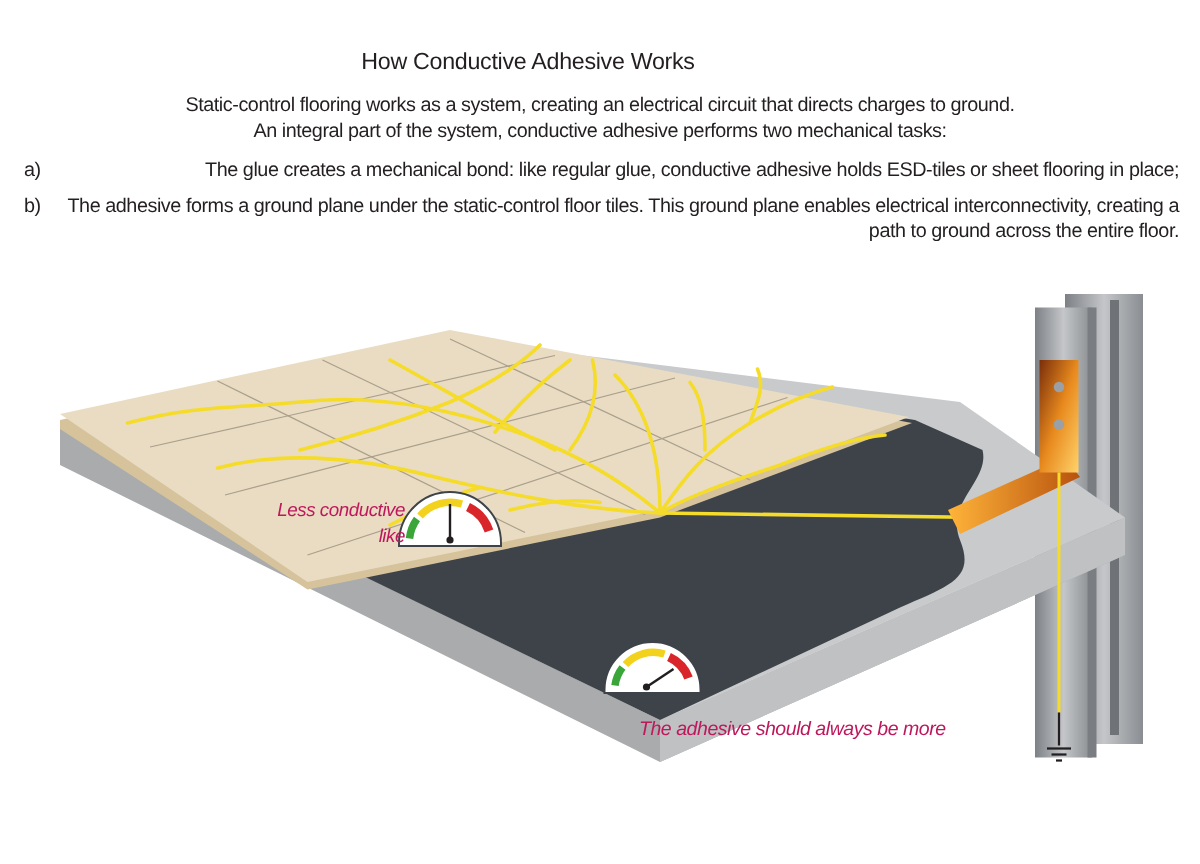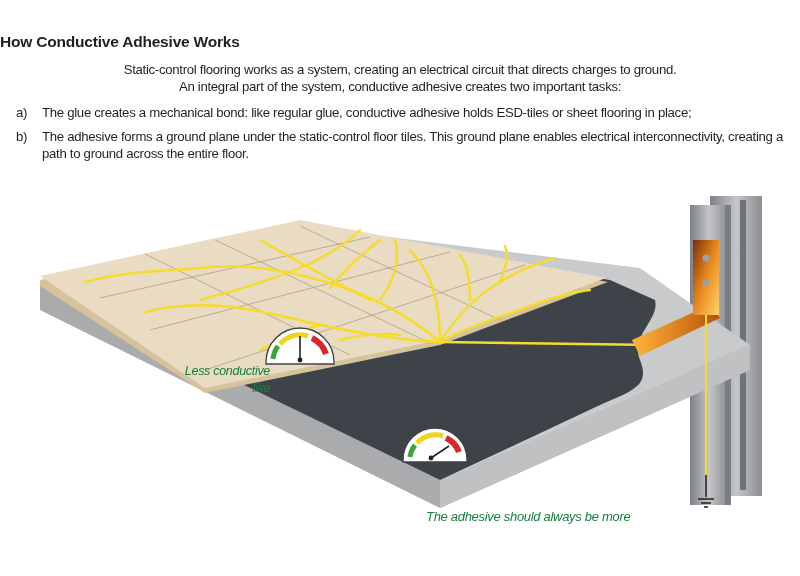--- a/index.html
+++ b/index.html
@@ -1,35 +1,35 @@
 <!DOCTYPE html>
 <html><head>
 <meta charset="utf-8">
 <style>
   html,body{margin:0;padding:0;background:#ffffff;}
   body{width:800px;height:576px;position:relative;overflow:hidden;font-family:"Liberation Sans",sans-serif;color:#231f20;}
-  .title{position:absolute;left:0;width:704px;top:33px;text-align:left;font-weight:bold;font-size:15.5px;letter-spacing:-0.2px;}
+  .title{position:absolute;left:0;width:704px;top:33px;text-align:center;font-weight:normal;font-size:15.5px;letter-spacing:-0.2px;}
   .intro{position:absolute;left:0;width:800px;top:61px;text-align:center;font-size:13.2px;line-height:17px;letter-spacing:-0.3px;}
   .item{position:absolute;left:16px;width:770px;font-size:13.2px;line-height:17px;letter-spacing:-0.3px;}
   .item .marker{position:absolute;left:0;top:0;}
-  .item .text{position:absolute;left:26px;right:0;top:0;}
+  .item .text{position:absolute;left:26px;right:0;top:0;text-align:right;}
   #item-a{top:104px;}
   #item-b{top:128px;}
   svg.diagram{position:absolute;left:0;top:0;}
-  .callout{position:absolute;font-style:italic;font-size:12.5px;line-height:17px;letter-spacing:-0.3px;color:#15803d;margin-top:31px;}
+  .callout{position:absolute;font-style:italic;font-size:12.5px;line-height:17px;letter-spacing:-0.3px;color:#be185d;}
   #callout-floor{left:160px;top:332px;text-align:right;width:110px;}
   #callout-adhesive{left:426px;top:477px;font-size:13px;}
 </style>
 </head>
 <body>
 
 <div class="title">How Conductive Adhesive Works</div>
 <div class="intro">
   <div>Static-control flooring works as a system, creating an electrical circuit that directs charges to ground.</div>
-  <div>An integral part of the system, conductive adhesive creates two important tasks:</div>
+  <div>An integral part of the system, conductive adhesive performs two mechanical tasks:</div>
 </div>
 <div class="item" id="item-a">
   <span class="marker">a)</span>
   <span class="text">The glue creates a mechanical bond: like regular glue, conductive adhesive holds ESD-tiles or sheet flooring in place;</span>
 </div>
 <div class="item" id="item-b">
   <span class="marker">b)</span>
   <span class="text">The adhesive forms a ground plane under the static-control floor tiles. This ground plane enables electrical interconnectivity, creating a path to ground across the entire floor.</span>
 </div>
 

